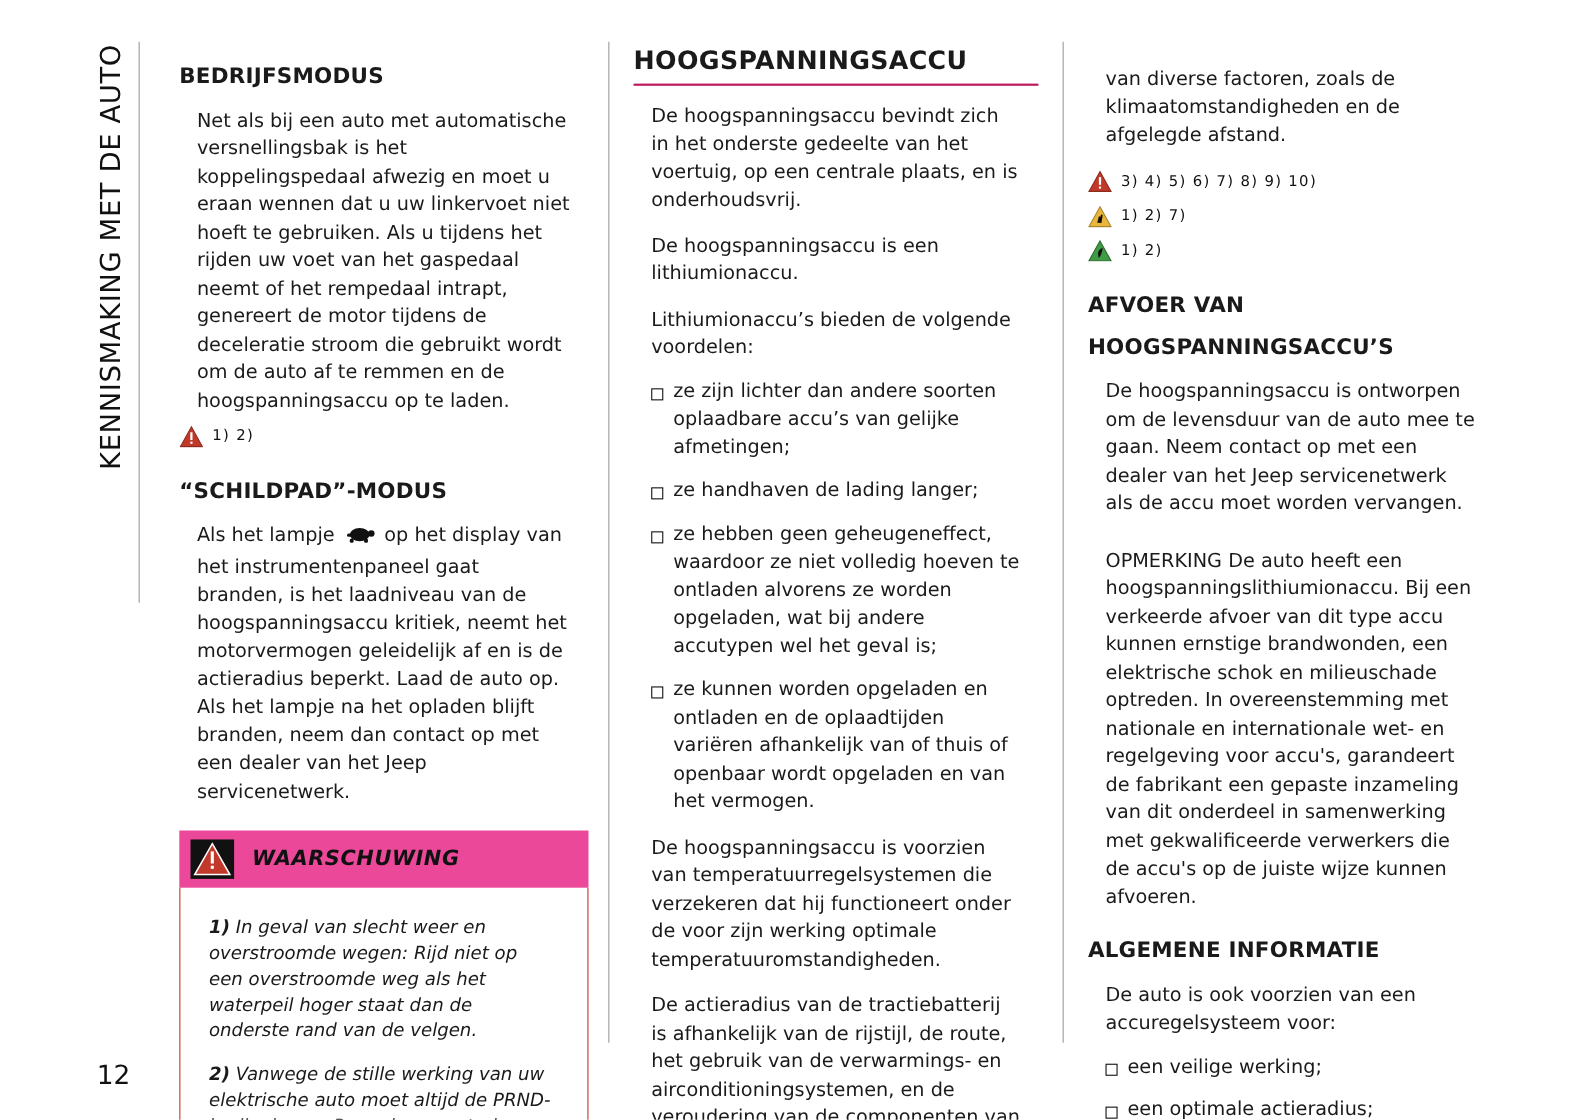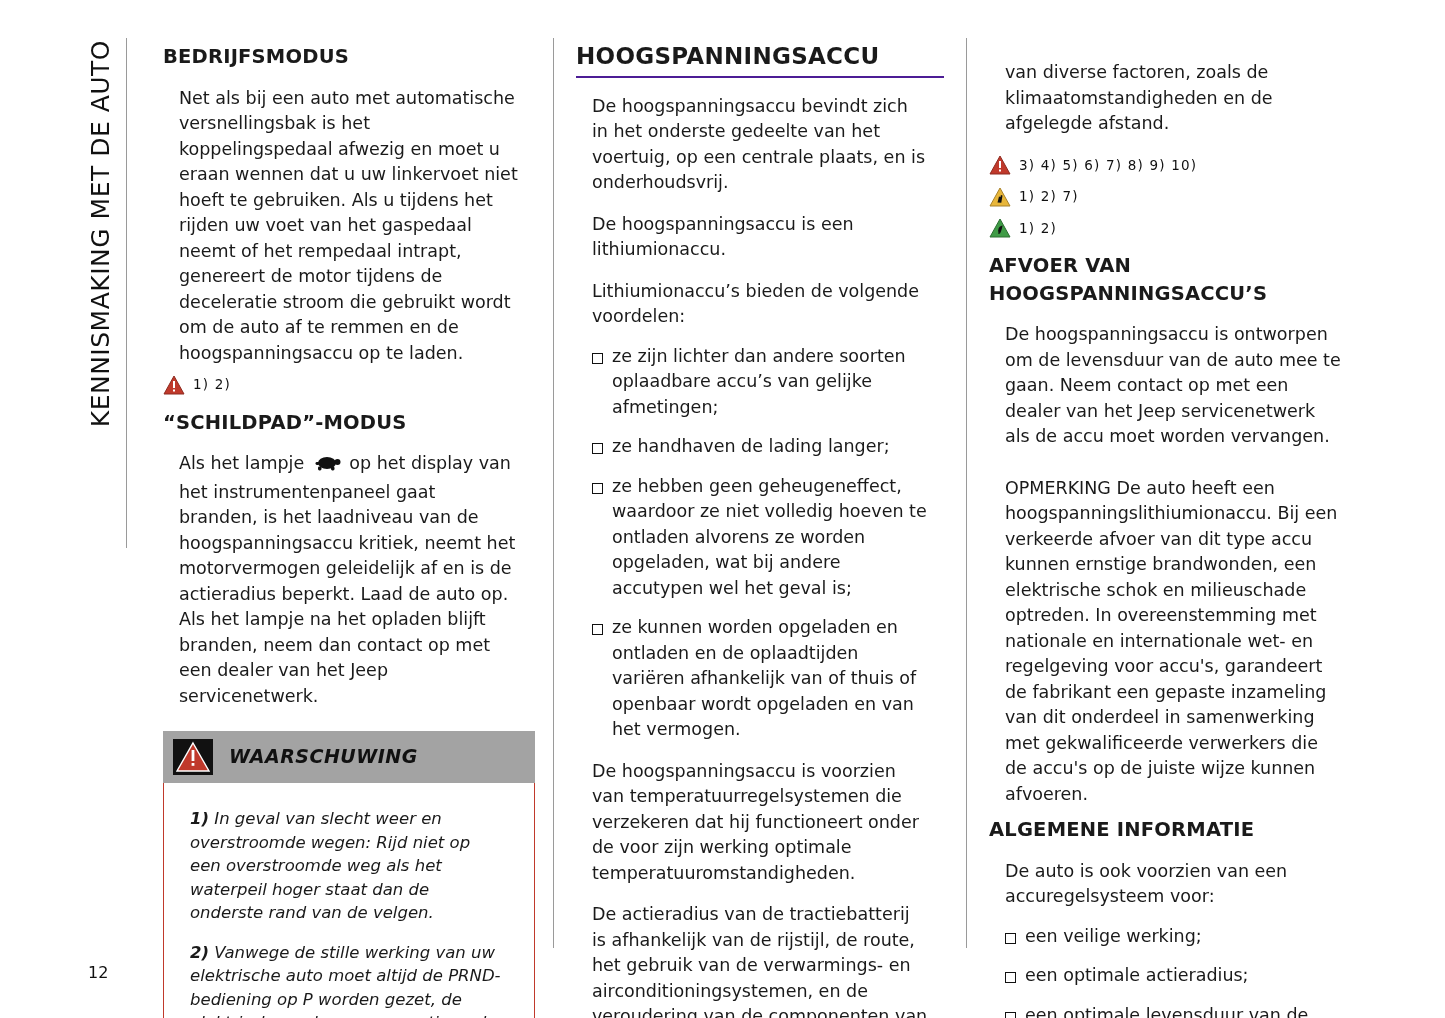--- a/index.html
+++ b/index.html
@@ -64,31 +64,31 @@
     width: 1px;
     height: 910px;
     background: #9a9a9a;
   }
   .sep1 { left: 553px; }
   .sep2 { left: 966px; }
 
   h2.heading {
     font-size: 19.5px;
     font-weight: bold;
-    margin: 0 0 2px 0;
+    margin: 12px 0 2px 0;
     letter-spacing: 0.2px;
     font-family: "DejaVu Sans", sans-serif;
   }
   h2.big-heading {
     font-size: 23px;
     font-weight: bold;
     margin: 0 0 6px 0;
     letter-spacing: 0.3px;
     padding-bottom: 6px;
-    border-bottom: 2px solid #4c1d95;
+    border-bottom: 2px solid #be185d;
     display: block;
   }
   p {
     margin: 16px;
   }
   .para {
     margin-bottom: 0px;
   }
   .gap-sm { height: 10px; }
 
@@ -136,21 +136,21 @@
   
   .turtle {
     display: inline-block;
     vertical-align: -3px;
     margin: 0 2px;
   }
 
   
   .warn-banner {
     margin-top: 22px;
-    background: #a3a3a3;
+    background: #ec4899;
     height: 52px;
     display: flex;
     align-items: center;
     padding-left: 10px;
     box-sizing: border-box;
   }
   .warn-banner .bicon {
     width: 40px;
     height: 36px;
     flex: 0 0 auto;
@@ -171,21 +171,21 @@
     font-size: 16.5px;
     line-height: 23.5px;
     box-sizing: border-box;
   }
   .warn-box b { font-style: italic; }
 
   .page-number {
     position: absolute;
     left: 88px;
     top: 963px;
-    font-size: 16px;
+    font-size: 24px;
     color: #111;
   }
 </style>
 </head>
 <body>
 
 <div class="page">
 
   <div class="side-tab">
     <span class="vtext">KENNISMAKING MET DE AUTO</span>

